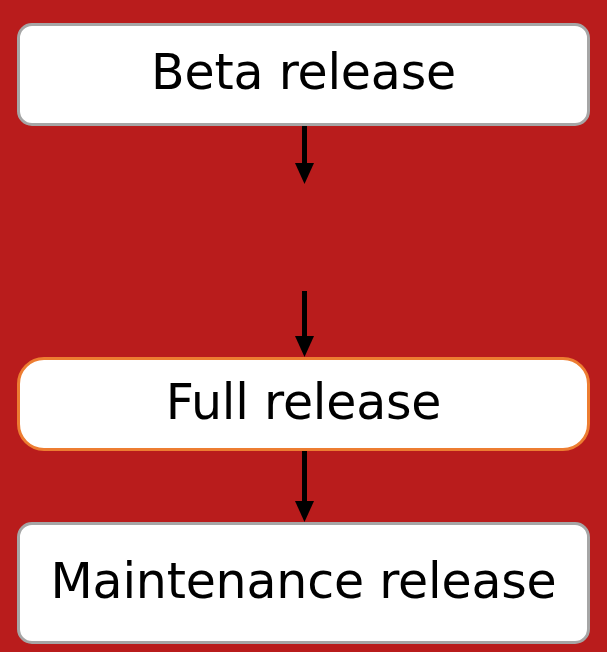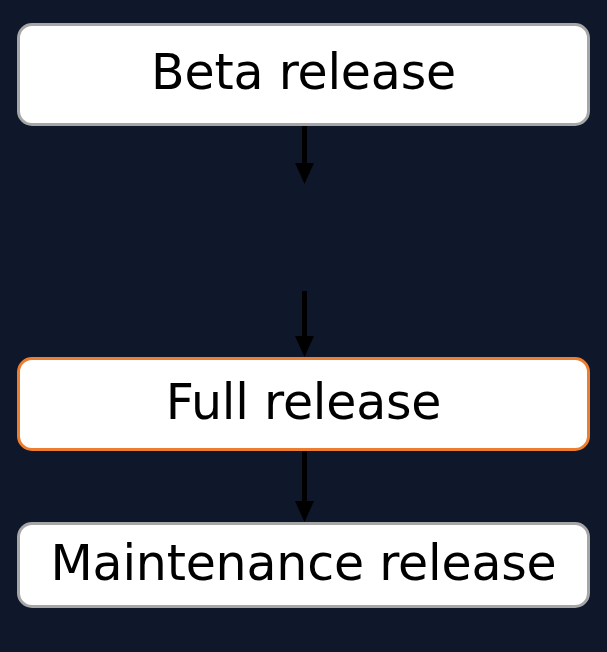--- a/index.html
+++ b/index.html
@@ -7,52 +7,53 @@
     padding: 0;
     background: #ffffff;
   }
   body {
     font-family: "DejaVu Sans", "Liberation Sans", sans-serif;
   }
   #diagram-canvas {
     position: relative;
     width: 607px;
     height: 652px;
-    background: #0f172a;
+    background: #b91c1c;
     overflow: hidden;
   }
   .flow-node {
     position: absolute;
     left: 17px;
     width: 573px;
     box-sizing: border-box;
     background: #ffffff;
     border: 3px solid #a6a6a6;
     border-radius: 15px;
     display: flex;
     align-items: center;
     justify-content: center;
   }
   .flow-node.highlight {
     border-color: #ed7d31;
+    border-radius: 27px;
   }
   .node-label {
     font-size: 49px;
     line-height: 1;
     color: #000000;
     font-weight: 400;
     letter-spacing: -0.2px;
     white-space: nowrap;
     text-align: center;
     transform: translateY(-2px);
   }
   .node-1 { top: 23px;  height: 103px; }
   .node-2 { top: 184px; height: 107px; }
   .node-3 { top: 357px; height: 94px;  }
-  .node-4 { top: 522px; height: 86px; }
+  .node-4 { top: 522px; height: 122px; }
 
   .flow-arrow {
     position: absolute;
     left: 294px;
     width: 21px;
   }
   .arrow-1 { top: 126px; height: 58px; }
   .arrow-2 { top: 291px; height: 66px; }
   .arrow-3 { top: 451px; height: 71px; }
 </style>

